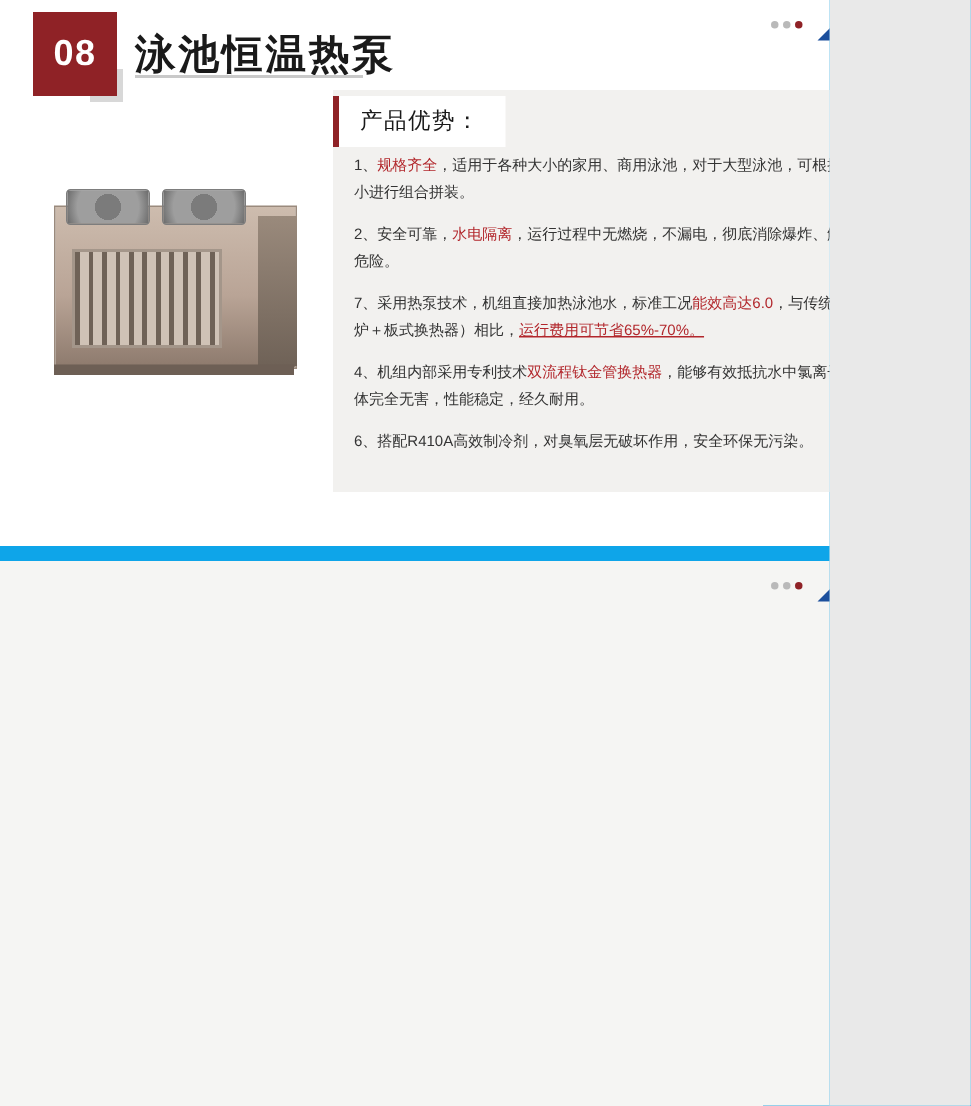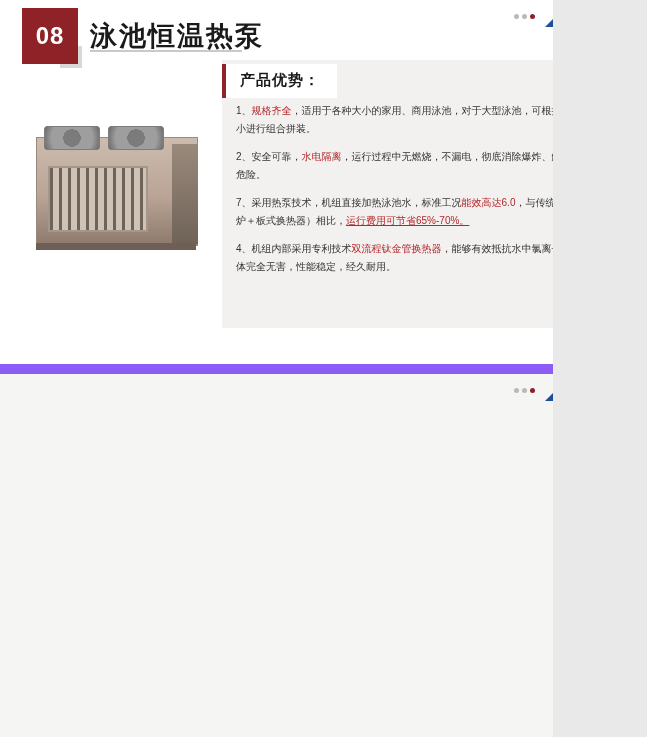--- a/index.html
+++ b/index.html
@@ -5,21 +5,21 @@
   html, body {
     margin: 0;
     padding: 0;
     background: #e9e9e9;
     font-family: "Liberation Sans", sans-serif;
   }
   #page {
     width: 553px;
     height: 737px;
     position: relative;
-    background: #8b5cf6;
+    background: #0ea5e9;
     overflow: hidden;
   }
 
   
   .slide {
     position: absolute;
     left: 0;
     width: 647px;
     background: #ffffff;
     overflow: hidden;
@@ -153,21 +153,21 @@
     min-height: 268px;
     background: #f2f1ef;
   }
   .adv-tag {
     position: absolute;
     left: 222px;
     top: 64px;
     background: #ffffff;
     padding: 7px 17px 8px 14px;
     font-size: 15px;
-    font-weight: bold;
+    font-weight: normal;
     color: #1a1a1a;
     letter-spacing: 1px;
     border-left: 4px solid #8f2226;
   }
   .adv-list {
     position: absolute;
     left: 236px;
     top: 102px;
     width: 380px;
   }
@@ -224,20 +224,21 @@
     </div>
 
     <div class="adv-box"></div>
     <div class="adv-tag">产品优势：</div>
 
     <div class="adv-list" id="adv-list">
         <div class="adv-item"><span>1、</span><span class="hl">规格齐全</span><span>，适用于各种大小的家用、商用泳池，对于大型泳池，可根据实际负荷大小进行组合拼装。</span></div>
         <div class="adv-item"><span>2、安全可靠，</span><span class="hl">水电隔离</span><span>，运行过程中无燃烧，不漏电，彻底消除爆炸、触电、中毒等危险。</span></div>
         <div class="adv-item"><span>7、采用热泵技术，机组直接加热泳池水，标准工况</span><span class="hl">能效高达6.0</span><span>，与传统加热方式（锅炉＋板式换热器）相比，</span><span class="hl-u">运行费用可节省65%-70%。</span></div>
         <div class="adv-item"><span>4、机组内部采用专利技术</span><span class="hl">双流程钛金管换热器</span><span>，能够有效抵抗水中氯离子侵蚀，对人体完全无害，性能稳定，经久耐用。</span></div>
+        <div class="adv-item"><span>6、搭配R410A高效制冷剂，对臭氧层无破坏作用，安全环保无污染。</span></div>
       </div>
   </div>
 
   <div class="slide slide2">
 
     <div class="logo-wrap logo-wrap2">
       <span class="logo-dots">
         <i class="grey"></i>
           <i class="grey"></i>
           <i></i>

